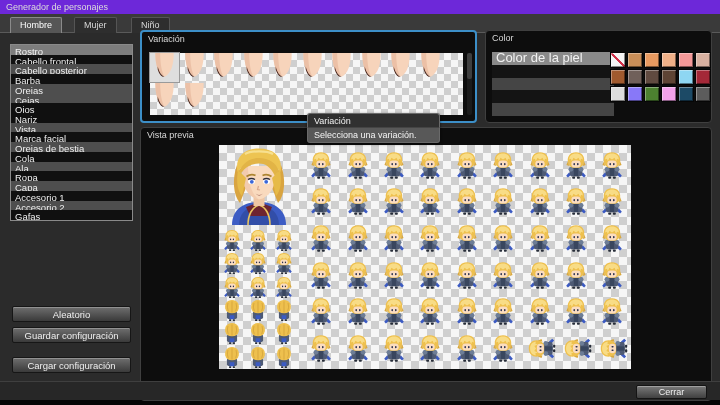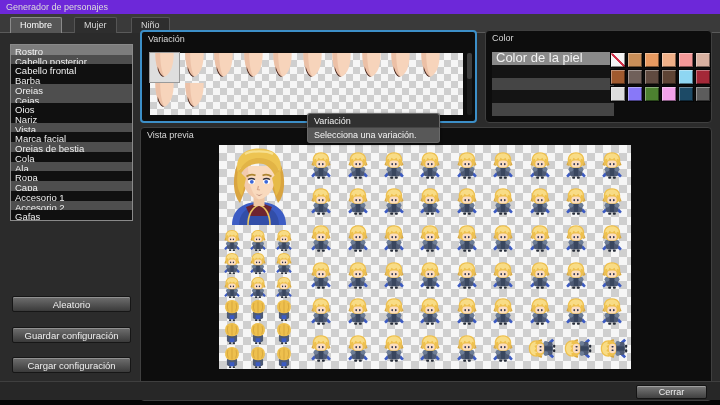--- a/index.html
+++ b/index.html
@@ -157,40 +157,40 @@
 <div class="winbody">
 
   <div class="tabstrip" id="tabstrip">
       <div class="tab sel" style="left: 10px;">Hombre</div>
       <div class="tab" style="left: 74px;">Mujer</div>
       <div class="tab" style="left: 131px;">Niño</div>
     </div>
 
   <div class="catlist" id="catlist">
       <div class="catrow sel">Rostro</div>
+      <div class="catrow dark">Cabello frontal</div>
       <div class="catrow alt">Cabello posterior</div>
-      <div class="catrow dark">Cabello frontal</div>
       <div class="catrow dark">Barba</div>
       <div class="catrow alt">Orejas</div>
       <div class="catrow alt">Cejas</div>
       <div class="catrow dark">Ojos</div>
       <div class="catrow dark">Nariz</div>
       <div class="catrow alt">Vista</div>
       <div class="catrow dark">Marca facial</div>
       <div class="catrow alt">Orejas de bestia</div>
       <div class="catrow dark">Cola</div>
       <div class="catrow alt">Ala</div>
       <div class="catrow dark">Ropa</div>
       <div class="catrow alt">Capa</div>
       <div class="catrow dark">Accesorio 1</div>
       <div class="catrow alt">Accesorio 2</div>
       <div class="catrow dark">Gafas</div>
     </div>
 
-  <div class="sbtn" style="top:282px">Aleatorio</div>
+  <div class="sbtn" style="top:292px">Aleatorio</div>
   <div class="sbtn" style="top:313px">Guardar configuración</div>
   <div class="sbtn" style="top:343px">Cargar configuración</div>
 
   <div class="panel" id="variation-panel">
     <div class="ptitle">Variación</div>
     <div id="variation-area" class="checker checker-sm">
         <div class="vthumb sel" style="left: 0px; top: 0px;"><svg width="29" height="29" viewBox="0 0 30 30">
             <use href="#sym-jaw"></use>
           </svg></div>
         <div class="vthumb" style="left: 29.5px; top: 0px;"><svg width="29" height="29" viewBox="0 0 30 30">

